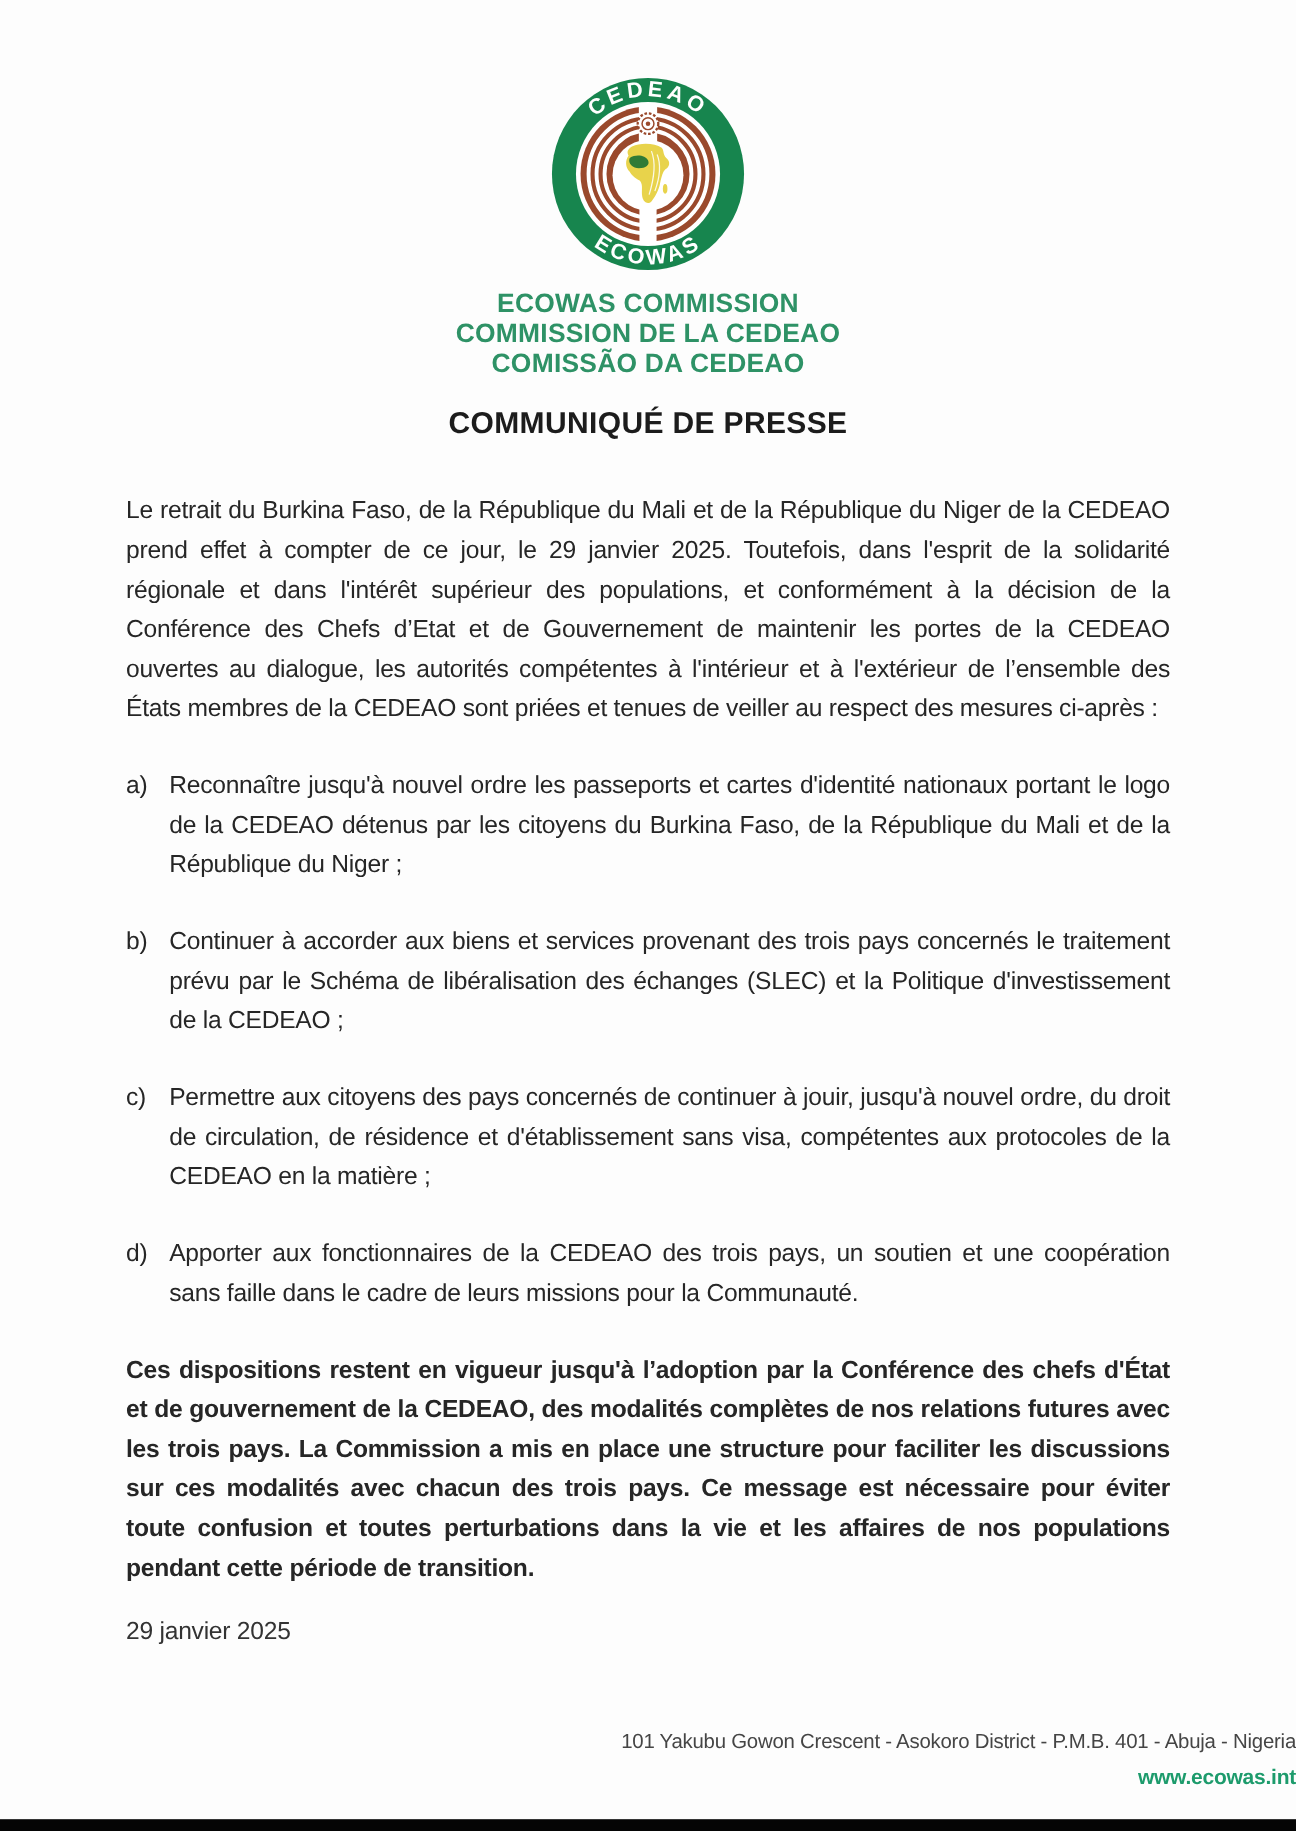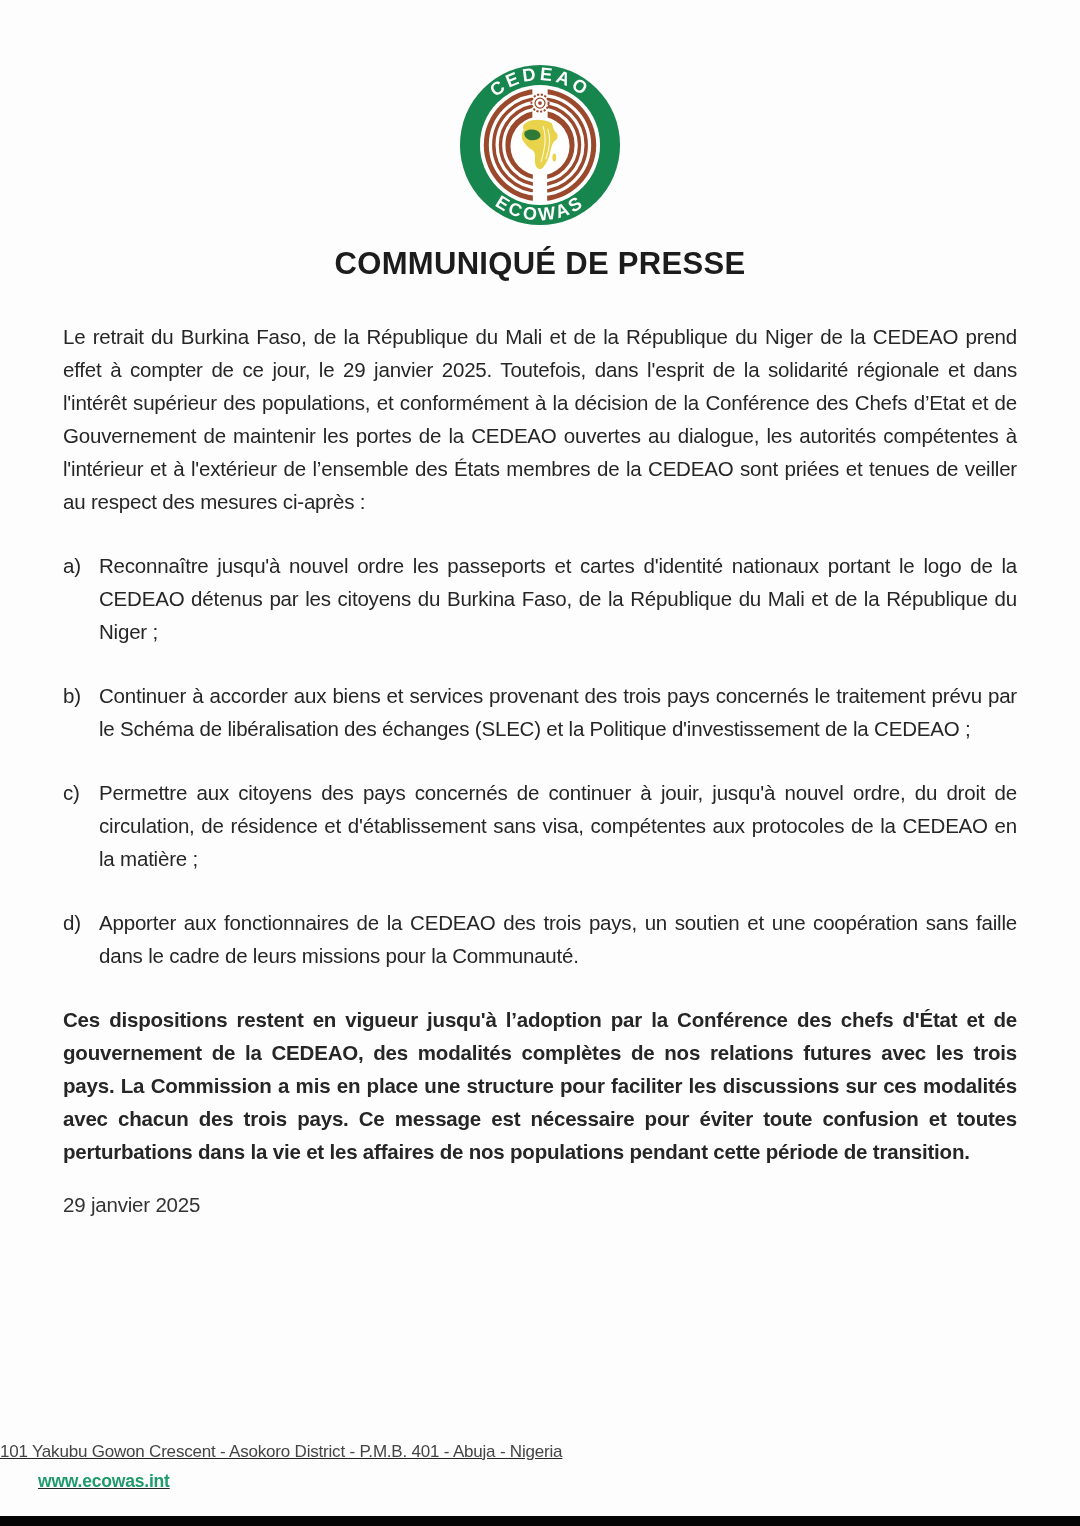--- a/index.html
+++ b/index.html
@@ -23,29 +23,29 @@
     text-align:center;
     color:#2e9266;
     font-weight:bold;
     font-size:22px;
     line-height:25px;
     letter-spacing:0.2px;
   }
   .doc-title{
     margin:24px 0 0 0;
     text-align:center;
-    font-size:31px;
+    font-size:25px;
     line-height:28px;
     font-weight:bold;
     color:#1c1c1c;
     letter-spacing:0.3px;
   }
   
   .content{
-    padding:0 63px;
+    padding:0 105px;
     font-size:20.5px;
     line-height:33px;
     letter-spacing:-0.2px;
     text-align:justify;
   }
   .intro{margin:42px 0 0 0;}
   .item{
     display:flex;
     margin-top:31px;
   }
@@ -61,22 +61,21 @@
   .date-line{
     margin-top:20px;
     text-align:left;
     color:#333;
   }
   
   .footer{
     position:absolute;
     left:0;right:0;
     bottom:34px;
-    text-align:left;
-    text-decoration:underline;
+    text-align:right;
   }
   .address{
     font-size:17px;
     color:#454545;
     letter-spacing:-0.2px;
   }
   .website{
     margin-top:9px;
     font-size:17.5px;
     font-weight:bold;
@@ -148,20 +147,25 @@
 
       <text font-family="Liberation Sans, sans-serif" font-size="19" font-weight="bold" fill="#ffffff" letter-spacing="3.5" text-anchor="middle">
         <textPath href="#arcTop" startOffset="50%">CEDEAO</textPath>
       </text>
       <text font-family="Liberation Sans, sans-serif" font-size="19" font-weight="bold" fill="#ffffff" letter-spacing="3" text-anchor="middle">
         <textPath href="#arcBot" startOffset="50%">ECOWAS</textPath>
       </text>
     </svg>
   </div>
 
+  <div class="org-lines">
+    <div>ECOWAS COMMISSION</div>
+    <div>COMMISSION DE LA CEDEAO</div>
+    <div>COMISSÃO DA CEDEAO</div>
+  </div>
 
   <h1 class="doc-title">COMMUNIQUÉ DE PRESSE</h1>
 
   <main class="content">
     <p class="intro">Le retrait du Burkina Faso, de la République du Mali et de la République du Niger de la CEDEAO prend effet à compter de ce jour, le 29 janvier 2025. Toutefois, dans l'esprit de la solidarité régionale et dans l'intérêt supérieur des populations, et conformément à la décision de la Conférence des Chefs d’Etat et de Gouvernement de maintenir les portes de la CEDEAO ouvertes au dialogue, les autorités compétentes à l'intérieur et à l'extérieur de l’ensemble des États membres de la CEDEAO sont priées et tenues de veiller au respect des mesures ci-après :</p>
 
     <div class="item">
       <span class="item-label">a)</span>
       <span class="item-text">Reconnaître jusqu'à nouvel ordre les passeports et cartes d'identité nationaux portant le logo de la CEDEAO détenus par les citoyens du Burkina Faso, de la République du Mali et de la République du Niger ;</span>
     </div>

